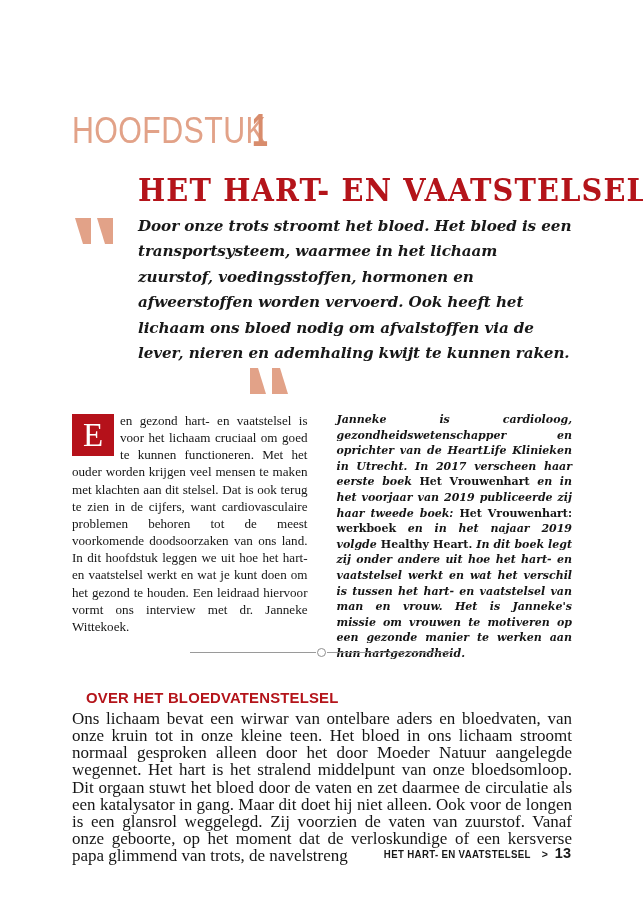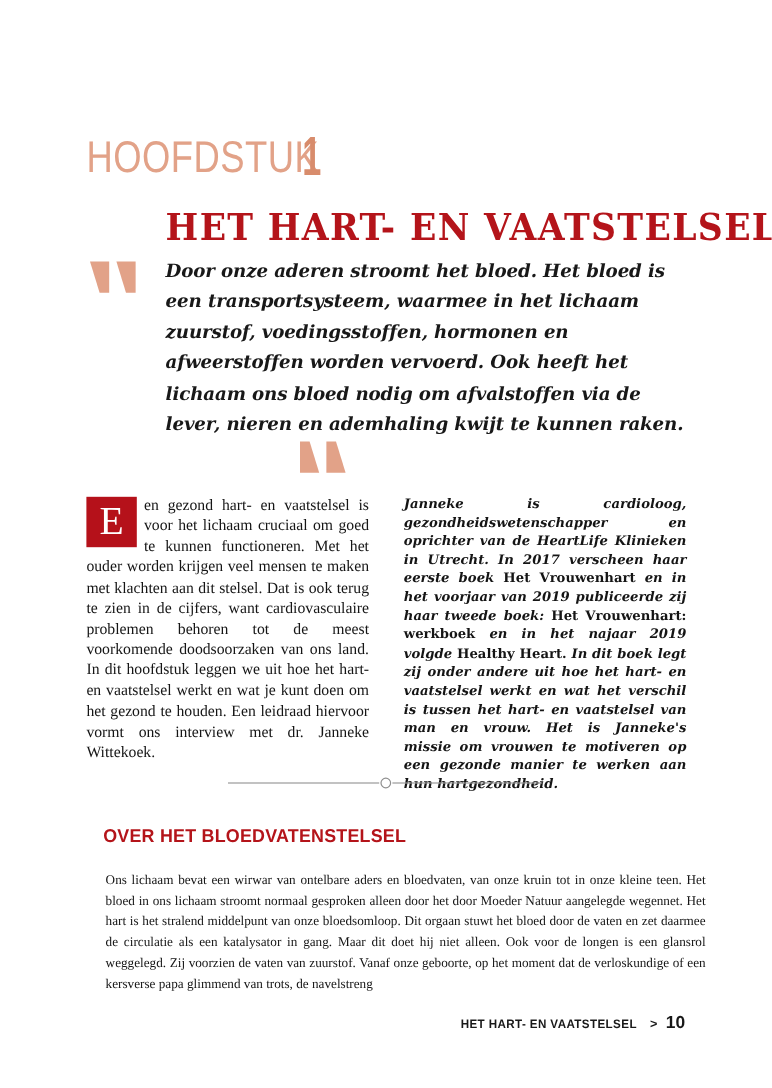--- a/index.html
+++ b/index.html
@@ -194,23 +194,23 @@
     transform: scaleX(0.96);
     transform-origin: left top;
   }
 
   
   .body-para {
     position: absolute;
     left: 72px;
     top: 710px;
     width: 500px;
-    margin: 16px;
-    font-family: "Liberation Serif", "DejaVu Serif", serif;
-    font-size: 11px;
+    margin: 0;
+    font-family: "Liberation Serif", "DejaVu Serif", serif;
+    font-size: 17px;
     line-height: 17.15px;
     text-align: justify;
     color: #151515;
   }
 
   
   .footer {
     position: absolute;
     right: 72px;
     top: 845px;
@@ -259,21 +259,21 @@
         <path d="M2 2 L18 2 L18 28 L10 28 L2 2 Z" fill="#e2a288"></path>
         <path d="M24 2 L40 2 L40 28 L32 28 L24 2 Z" fill="#e2a288"></path>
       </svg>
     </span>
     <span class="quote-mark quote-close">
       <svg width="48" height="40" viewBox="0 0 48 40" aria-hidden="true">
         <path d="M18 38 L2 38 L2 12 L10 12 L18 38 Z" fill="#e2a288"></path>
         <path d="M40 38 L24 38 L24 12 L32 12 L40 38 Z" fill="#e2a288"></path>
       </svg>
     </span>
-    <p class="quote-text">Door onze aderen stroomt het bloed. Het bloed is een transportsysteem, waarmee in het lichaam zuurstof, voedingsstoffen, hormonen en afweerstoffen worden vervoerd. Ook heeft het lichaam ons bloed nodig om afvalstoffen via de lever, nieren en ademhaling kwijt te kunnen raken.</p>
+    <p class="quote-text">Door onze trots stroomt het bloed. Het bloed is een transportsysteem, waarmee in het lichaam zuurstof, voedingsstoffen, hormonen en afweerstoffen worden vervoerd. Ook heeft het lichaam ons bloed nodig om afvalstoffen via de lever, nieren en ademhaling kwijt te kunnen raken.</p>
   </div>
 
   <div class="columns">
     <div class="col col-left">
       <p><span class="dropcap">E</span><span>en gezond hart- en vaatstelsel is voor het lichaam cruciaal om goed te kunnen functioneren. Met het ouder worden krijgen veel mensen te maken met klachten aan dit stelsel. Dat is ook terug te zien in de cijfers, want cardiovasculaire problemen behoren tot de meest voorkomende doodsoorzaken van ons land. In dit hoofdstuk leggen we uit hoe het hart- en vaatstelsel werkt en wat je kunt doen om het gezond te houden. Een leidraad hiervoor vormt ons interview met dr. Janneke Wittekoek.</span></p>
     </div>
     <div class="col col-right">
       <p id="author-bio"><span>Janneke is cardioloog, gezondheidswetenschapper en oprichter van de HeartLife Klinieken in Utrecht. In 2017 verscheen haar eerste boek </span><span class="roman">Het Vrouwenhart</span><span> en in het voorjaar van 2019 publiceerde zij haar tweede boek: </span><span class="roman">Het Vrouwenhart: werkboek</span><span> en in het najaar 2019 volgde </span><span class="roman">Healthy Heart.</span><span> In dit boek legt zij onder andere uit hoe het hart- en vaatstelsel werkt en wat het verschil is tussen het hart- en vaatstelsel van man en vrouw. Het is Janneke's missie om vrouwen te motiveren op een gezonde manier te werken aan hun hartgezondheid.</span></p>
     </div>
   </div>
@@ -284,16 +284,16 @@
     <span class="divider-line"></span>
   </div>
 
   <h2 class="section-heading">OVER HET BLOEDVATENSTELSEL</h2>
 
   <p class="body-para">Ons lichaam bevat een wirwar van ontelbare aders en bloedvaten, van onze kruin tot in onze kleine teen. Het bloed in ons lichaam stroomt normaal gesproken alleen door het door Moeder Natuur aangelegde wegennet. Het hart is het stralend middelpunt van onze bloedsomloop. Dit orgaan stuwt het bloed door de vaten en zet daarmee de circulatie als een katalysator in gang. Maar dit doet hij niet alleen. Ook voor de longen is een glansrol weggelegd. Zij voorzien de vaten van zuurstof. Vanaf onze geboorte, op het moment dat de verloskundige of een kersverse papa glimmend van trots, de navelstreng</p>
 
   <div class="footer">
     <span class="footer-label">HET HART- EN VAATSTELSEL</span>
     <span class="footer-arrow">&gt;</span>
-    <span class="footer-pageno">10</span>
+    <span class="footer-pageno">13</span>
   </div>
 
 </div>
 
 </body></html>

